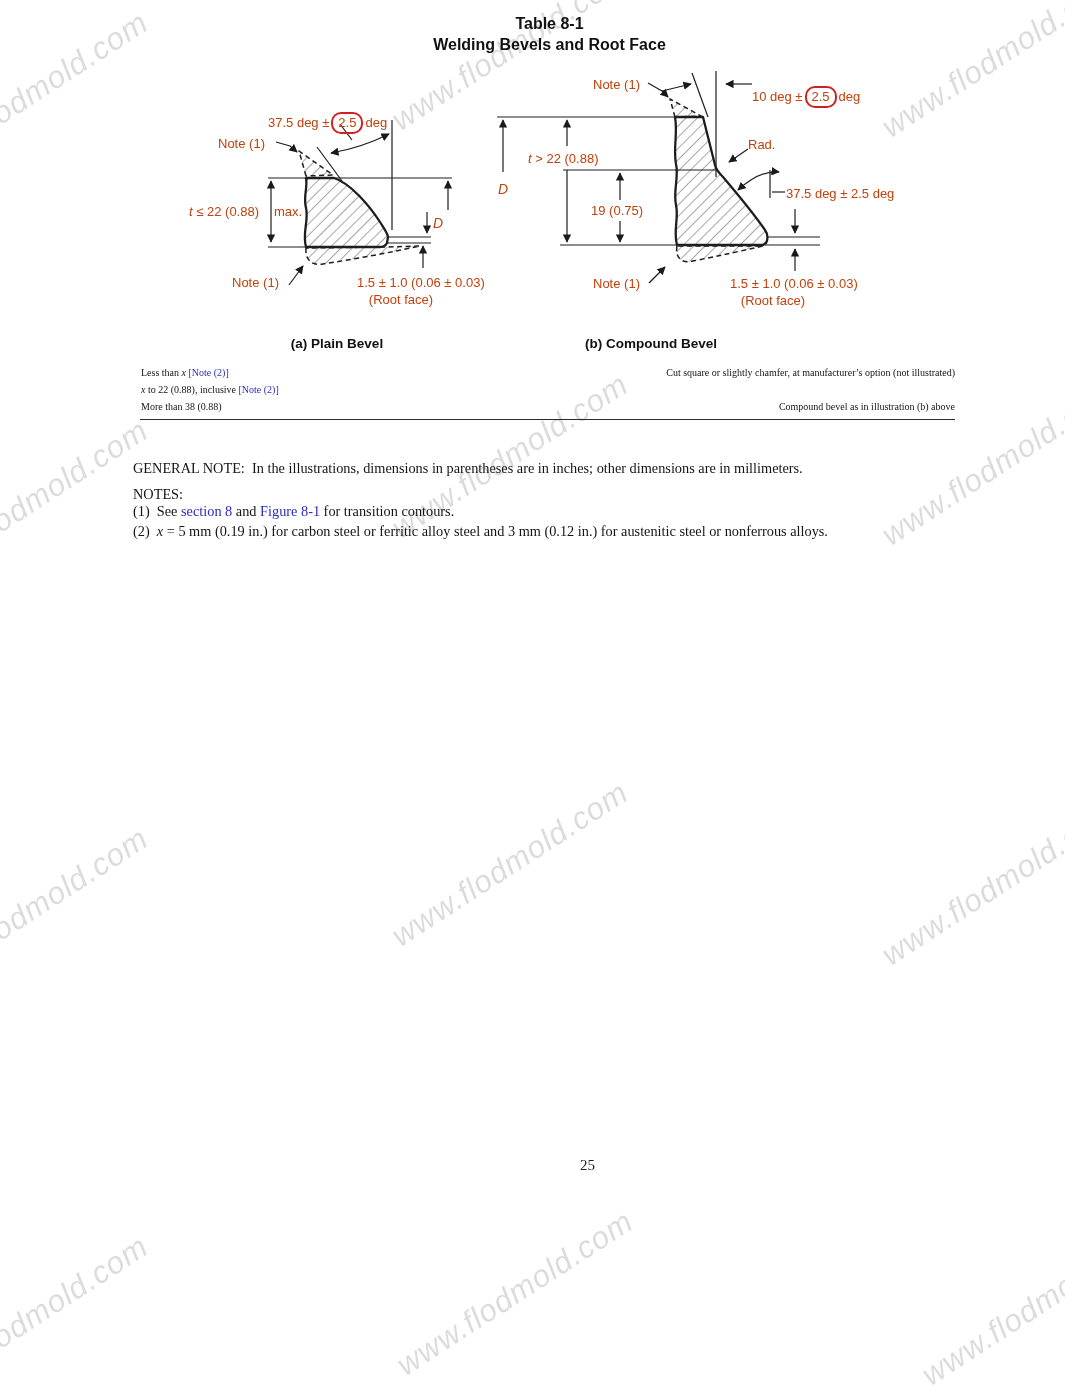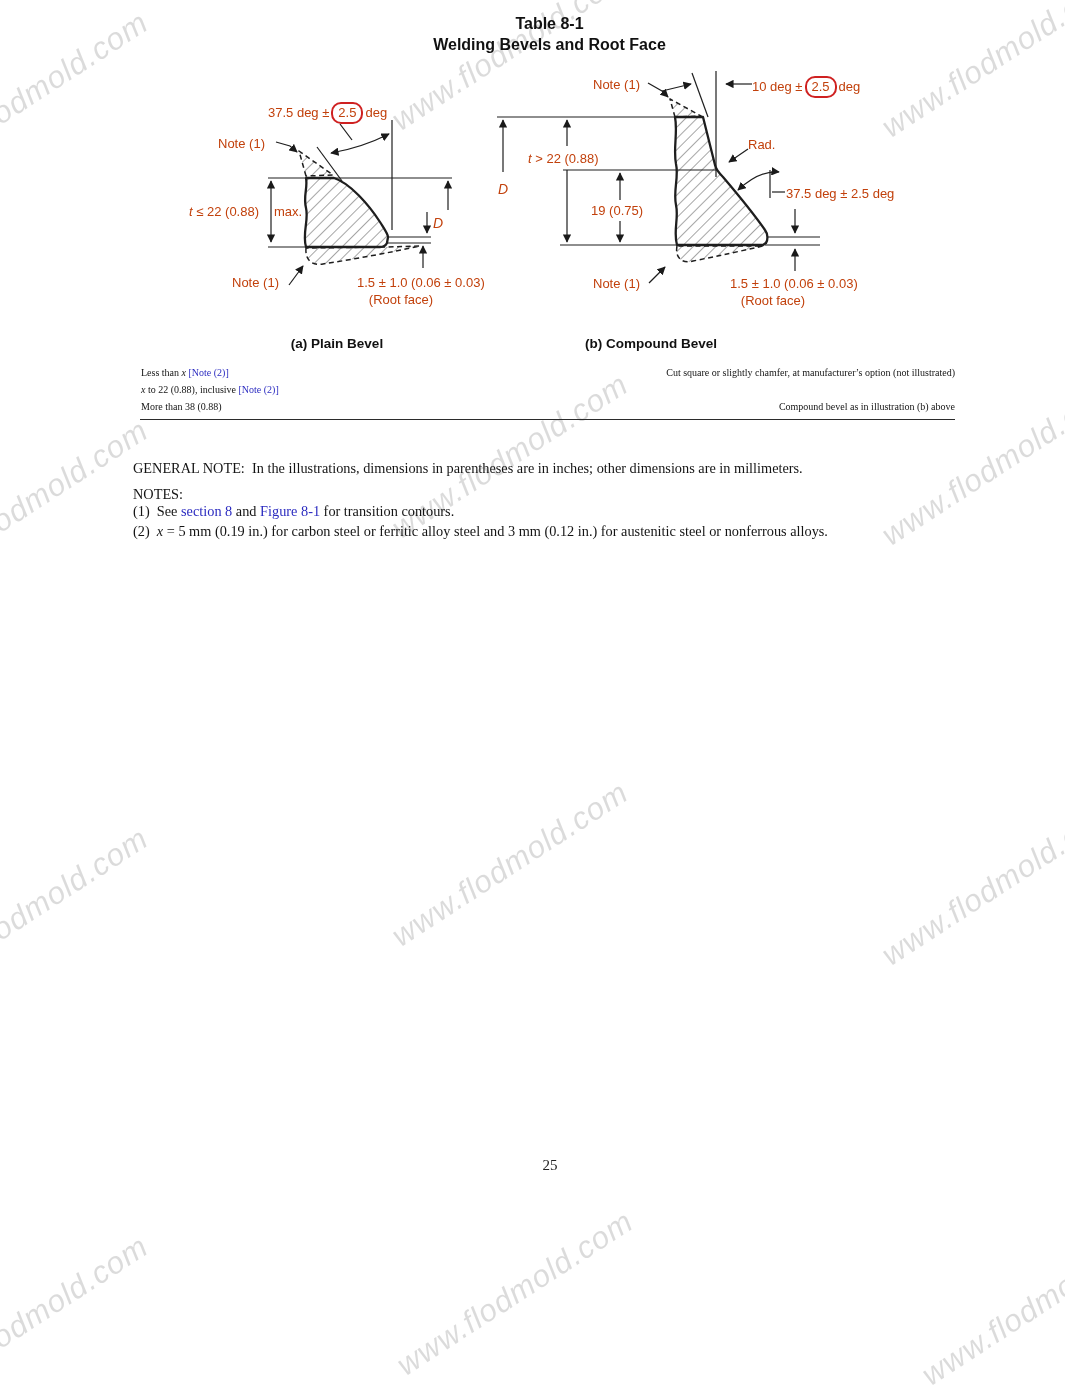--- a/index.html
+++ b/index.html
@@ -21,21 +21,21 @@
   
   .fig { position:absolute; left:130px; top:58px; width:830px; height:272px; }
   .shape { fill:url(#hatch); stroke:#1e1e1e; stroke-width:2.3; stroke-linejoin:round; }
   .dashedshape { fill:url(#hatch); stroke:#1e1e1e; stroke-width:1.5; stroke-dasharray:5 3.5; stroke-linejoin:round; }
   .thin, .dim, .arc { fill:none; stroke:#1e1e1e; stroke-width:1.2; }
   
   .lbl { position:absolute; font:13px "Liberation Sans", sans-serif; color:#c2410c; white-space:nowrap; }
   .it { font-style:italic; }
   .redbox {
     display:inline-block; border:2.5px solid #cf2121; border-radius:10px;
-    padding:2px 5px; margin:0 2px; line-height:1.05;
+    padding:2px 5px; margin:10px 2px; line-height:1.05;
   }
   .cap { position:absolute; font:bold 13.5px "Liberation Sans", sans-serif; color:#111; text-align:center; white-space:nowrap; }
   
   .tbl {
     position:absolute; left:140px; top:362px; width:815px;
     font-family:"Liberation Serif", serif; color:#141414;
     border-bottom:1.5px solid #2b2b2b; padding-bottom:4px;
   }
   .thead {
     display:flex; border-top:1.5px solid #2b2b2b; border-bottom:1.5px solid #2b2b2b;
@@ -43,21 +43,21 @@
   }
   .thead .c1 { width:368px; text-align:center; }
   .thead .c2 { flex:1; text-align:center; }
   .trow { display:flex; font-size:10px; padding:3px 0; }
   .trow:first-of-type { padding-top:5px; }
   .trow .c1 { width:368px; padding-left:1px; }
   .trow .c2 { flex:1;text-align:right; }
   .link { color:#2b2bc0; cursor:pointer; }
   
   .note { position:absolute; left:133px; font-family:"Liberation Serif", serif; font-size:14.3px; color:#141414; white-space:nowrap; }
-  .pageno { position:absolute; left:505px; top:1157px; width:90px; text-align:center; font:15px "Liberation Serif", serif; color:#222; }
+  .pageno { position:absolute; left:505px; top:1157px; width:90px; text-align:right; font:15px "Liberation Serif", serif; color:#222; }
 </style>
 </head>
 <body>
 
 <div class="page">
 
   <span class="wm" style="left:-85px;top:151px">www.flodmold.com</span>
   <span class="wm" style="left:395px;top:105px">www.flodmold.com</span>
   <span class="wm" style="left:885px;top:112px">www.flodmold.com</span>
   <span class="wm" style="left:-85px;top:559px">www.flodmold.com</span>

